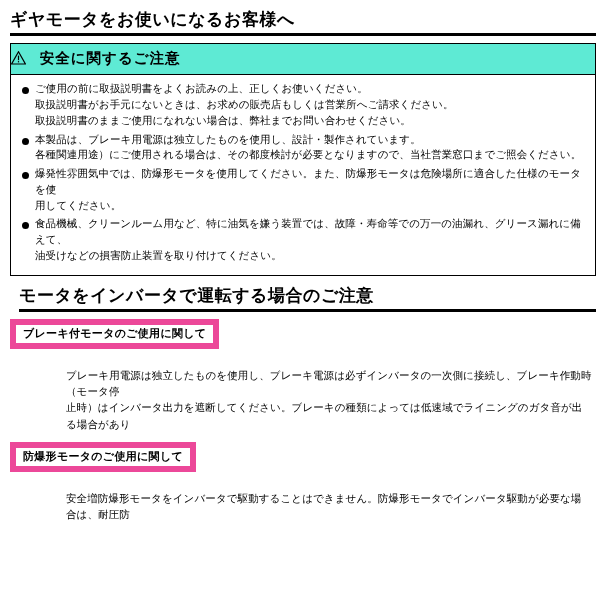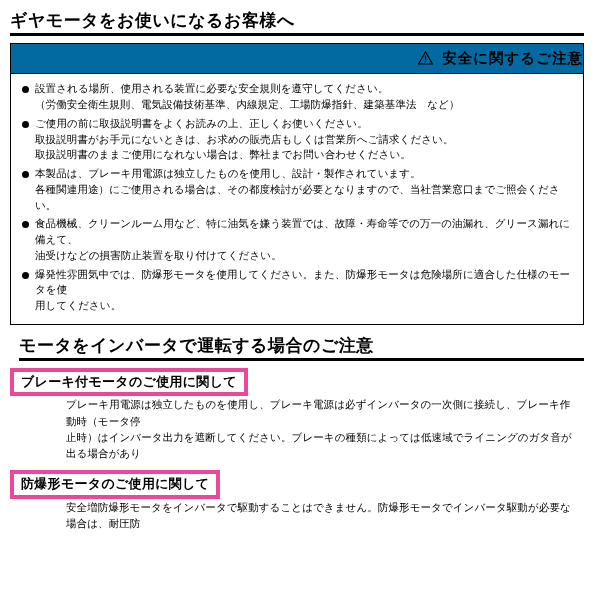--- a/index.html
+++ b/index.html
@@ -11,22 +11,23 @@
     width: 600px;
     height: 600px;
     font-family: "Liberation Sans", sans-serif;
     color: #000000;
     overflow: hidden;
   }
   .page {
     width: 600px;
     height: 600px;
     box-sizing: border-box;
-    padding: 6px 16px 0 10px;
+    padding: 6px 4px 0 10px;
     position: relative;
+    font-family: Liberation Mono, monospace;
   }
 
   
   .section-title {
     font-size: 17px;
     font-weight: bold;
     letter-spacing: 0.5px;
     padding-bottom: 2px;
     border-bottom: 3px solid #000;
     margin: 4px 0 7px 0;
@@ -37,23 +38,23 @@
     margin-left: 9px;
   }
 
   
   .safety-box {
     border: 1px solid #000;
     padding: 0;
     margin-bottom: 4px;
   }
   .safety-header {
-    background: #0369a1;
+    background: #5eead4;
     border-bottom: 1px solid #000;
-    text-align: right;
+    text-align: left;
     font-size: 14.5px;
     font-weight: bold;
     padding: 5px 0 5px 0;
     letter-spacing: 1px;
   }
   .warn-tri {
     display: inline-block;
     vertical-align: -2px;
     margin-right: 4px;
   }
@@ -88,27 +89,27 @@
     display: block;
     padding-left: 0px;
   }
 
   
   .item-block {
     margin-bottom: 9px;
   }
   .item-label {
     display: inline-block;
-    border: 4px solid #ec4899;
-    font-size: 13px;
+    border: 6px solid #ec4899;
+    font-size: 11px;
     font-weight: bold;
     padding: 3px 7px 3px 7px;
     line-height: 1.1;
     letter-spacing: 0.3px;
-    margin-bottom: 0;
+    margin-bottom: 19px;
   }
   .item-text {
     font-size: 10.5px;
     line-height: 1.55;
     padding-left: 16px;
     padding-right: 4px;
     letter-spacing: 0.1px;
   }
   .item-text .cont {
     display: block;
@@ -129,39 +130,35 @@
           <polygon points="7.5,0.8 14.4,13 0.6,13" fill="none" stroke="#000" stroke-width="1.2"></polygon>
           <rect x="6.9" y="4.6" width="1.2" height="4.6" fill="#000"></rect>
           <rect x="6.9" y="10.1" width="1.2" height="1.3" fill="#000"></rect>
         </svg>
       </span>
       <span>安全に関するご注意</span>
     </div>
     <div class="safety-body">
       <ul class="bullets">
         <li>
-          <span class="sub-line">設置される場所、使用される装置に必要な安全規則を遵守してください。</span>
-          <span class="sub-line">（労働安全衛生規則、電気設備技術基準、内線規定、工場防爆指針、建築基準法　など）</span>
-        </li>
-        <li>
           <span class="sub-line">ご使用の前に取扱説明書をよくお読みの上、正しくお使いください。</span>
           <span class="sub-line">取扱説明書がお手元にないときは、お求めの販売店もしくは営業所へご請求ください。</span>
           <span class="sub-line">取扱説明書のままご使用になれない場合は、弊社までお問い合わせください。</span>
         </li>
         <li>
           <span class="sub-line">本製品は、ブレーキ用電源は独立したものを使用し、設計・製作されています。</span>
           <span class="sub-line">各種関連用途）にご使用される場合は、その都度検討が必要となりますので、当社営業窓口までご照会ください。</span>
         </li>
         <li>
+          <span class="sub-line">爆発性雰囲気中では、防爆形モータを使用してください。また、防爆形モータは危険場所に適合した仕様のモータを使</span>
+          <span class="sub-line">用してください。</span>
+        </li>
+        <li>
           <span class="sub-line">食品機械、クリーンルーム用など、特に油気を嫌う装置では、故障・寿命等での万一の油漏れ、グリース漏れに備えて、</span>
           <span class="sub-line">油受けなどの損害防止装置を取り付けてください。</span>
-        </li>
-        <li>
-          <span class="sub-line">爆発性雰囲気中では、防爆形モータを使用してください。また、防爆形モータは危険場所に適合した仕様のモータを使</span>
-          <span class="sub-line">用してください。</span>
         </li>
       </ul>
     </div>
   </div>
 
   <div class="section-title second">モータをインバータで運転する場合のご注意</div>
 
   <div class="item-block">
     <div class="item-label">ブレーキ付モータのご使用に関して</div>
     <div class="item-text">

